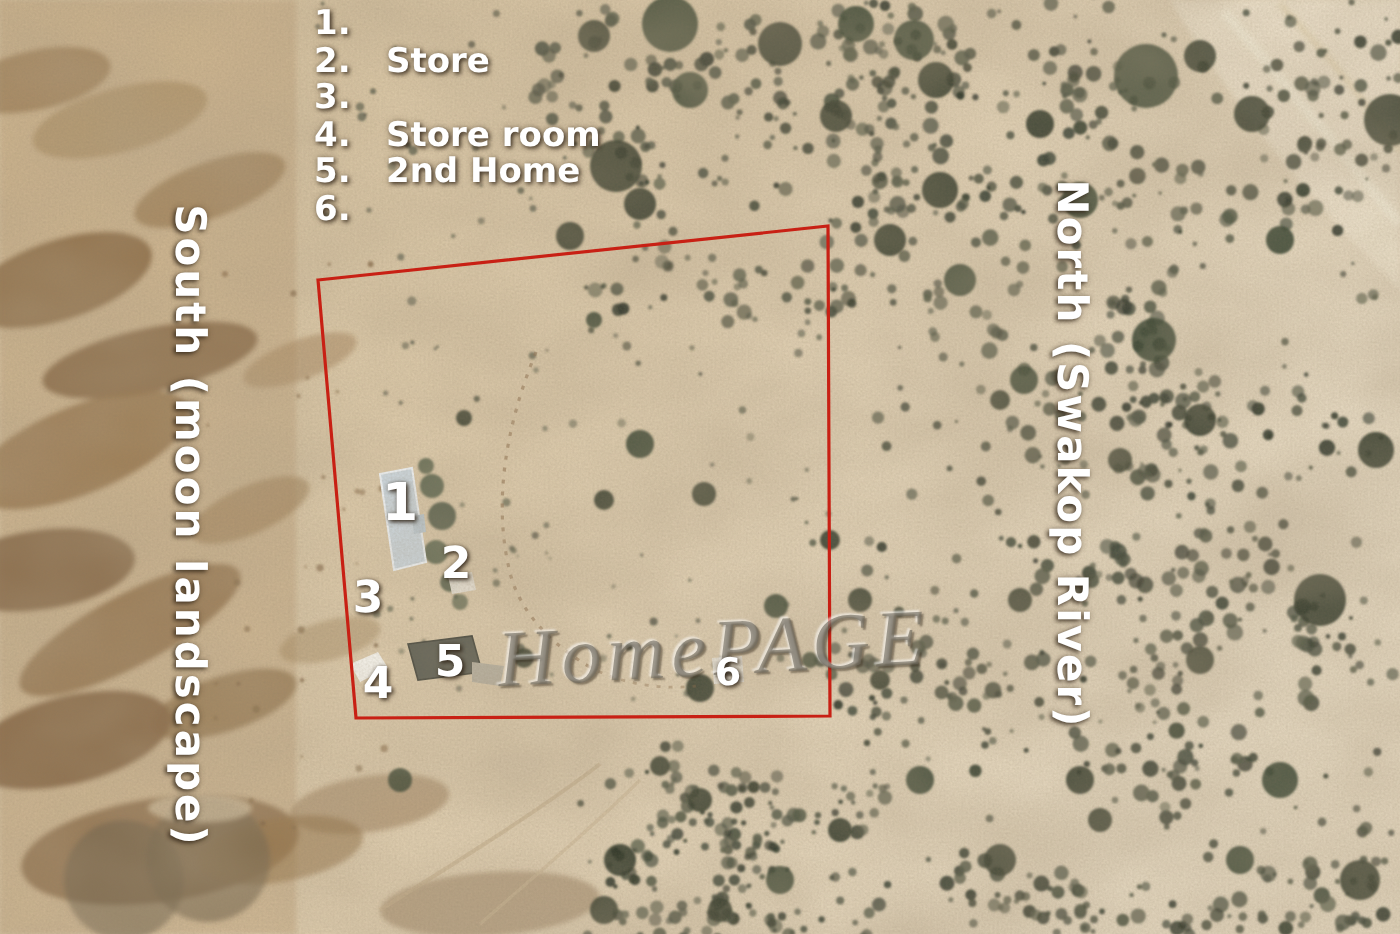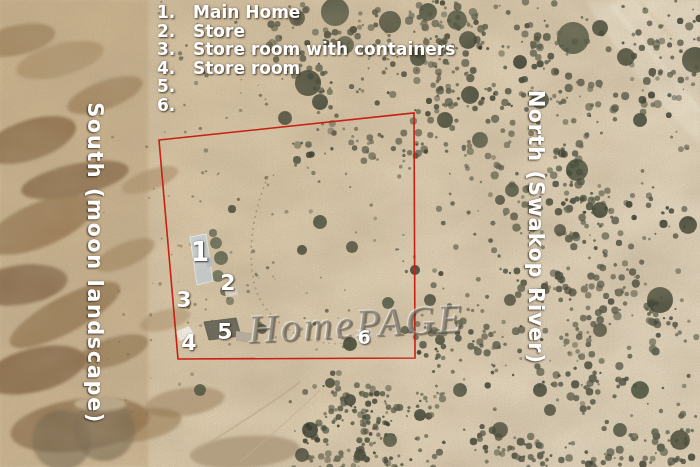--- a/index.html
+++ b/index.html
@@ -1525,36 +1525,35 @@
 
   <svg class="overlay-svg" viewBox="0 0 700 467">
     <polygon class="boundary" points="159,140 414,113 415,358 178,359" stroke="#c82014"></polygon>
   </svg>
 
   <div class="watermark">HomePAGE</div>
 
   <div class="legend">
     <div class="legend-row">
       <span class="legend-num">1.</span>
-      <span class="legend-label">Main Home</span>
     </div>
     <div class="legend-row">
       <span class="legend-num">2.</span>
       <span class="legend-label">Store</span>
     </div>
     <div class="legend-row">
       <span class="legend-num">3.</span>
-      <span class="legend-label">Store room with containers</span>
     </div>
     <div class="legend-row">
       <span class="legend-num">4.</span>
       <span class="legend-label">Store room</span>
     </div>
     <div class="legend-row">
       <span class="legend-num">5.</span>
+      <span class="legend-label">2nd Home</span>
     </div>
     <div class="legend-row">
       <span class="legend-num">6.</span>
     </div>
   </div>
 
   <div class="side-label south">South (moon landscape)</div>
   <div class="side-label north">North (Swakop River)</div>
 
   <span class="marker" style="left: 200px; top: 252px; font-size: 26px;">1</span>

